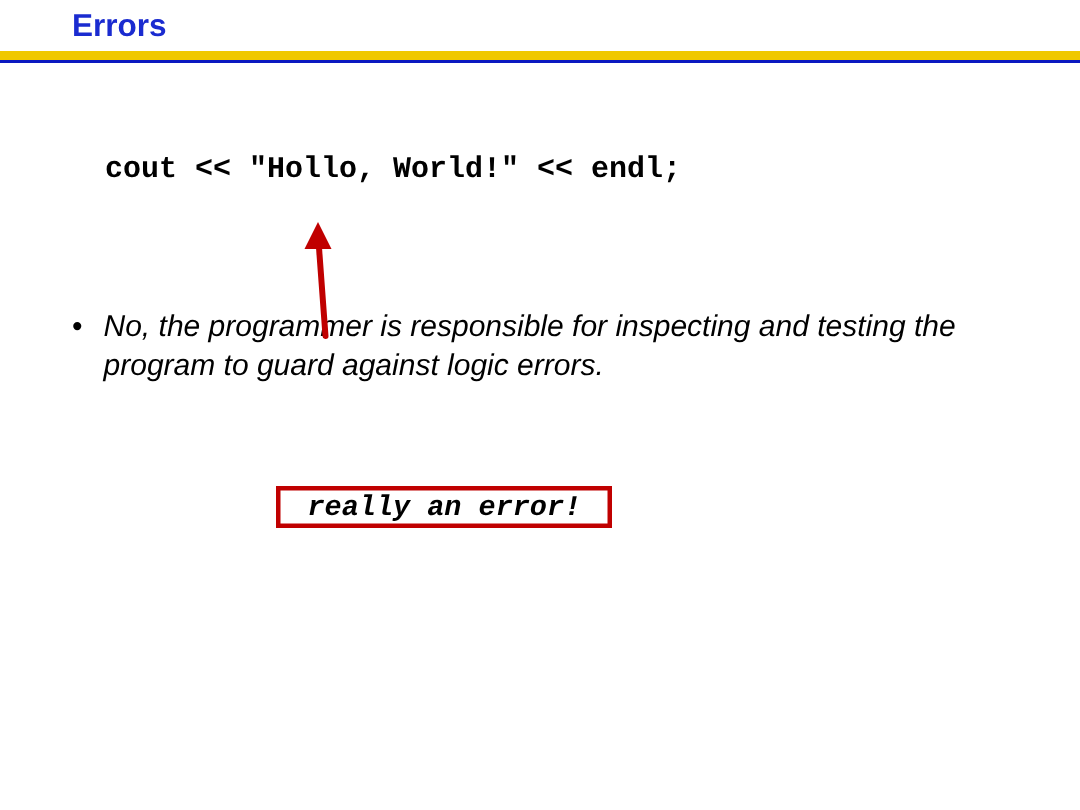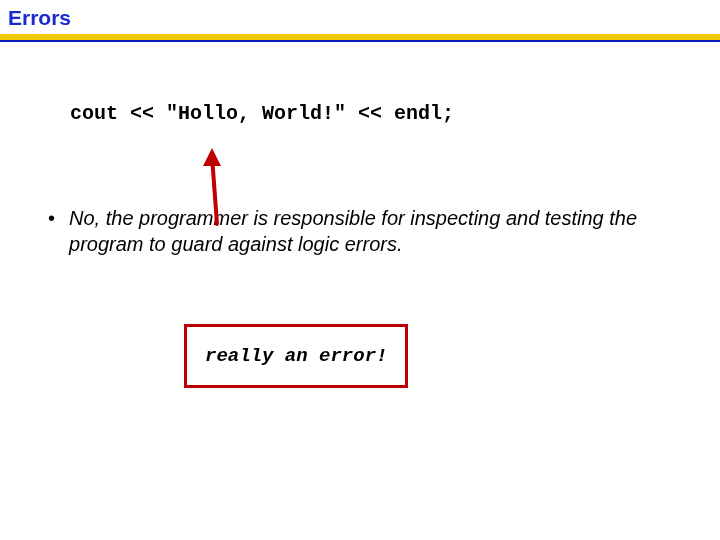--- a/index.html
+++ b/index.html
@@ -7,20 +7,21 @@
     padding: 0;
     width: 720px;
     height: 540px;
     background: #ffffff;
     font-family: Arial, Helvetica, sans-serif;
     position: relative;
     overflow: hidden;
   }
   .title-bar {
     padding: 6px 8px 2px 8px;
+    margin-left: 40px;
   }
   .title {
     color: #1a2bd0;
     font-weight: bold;
     font-size: 21px;
   }
   .gold-line {
     height: 6px;
     background: #f0c800;
     margin: 2px 0 0 0;
@@ -67,21 +68,21 @@
     font-size: 20px;
     line-height: 26px;
     color: #000;
     font-style: italic;
   }
   .callout {
     position: absolute;
     left: 184px;
     top: 324px;
     border: 3px solid #c00000;
-    padding: 18px 18px;
+    padding: 0 18px;
   }
   .callout-text {
     font-family: "Courier New", Courier, monospace;
     font-weight: bold;
     font-style: italic;
     font-size: 19px;
     color: #000;
     white-space: nowrap;
   }
 </style>

